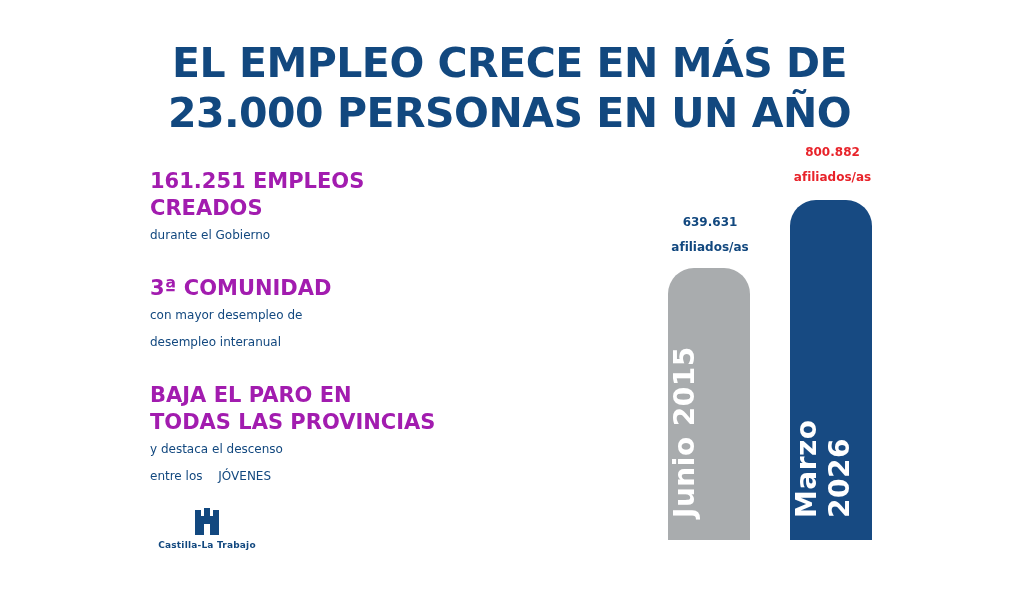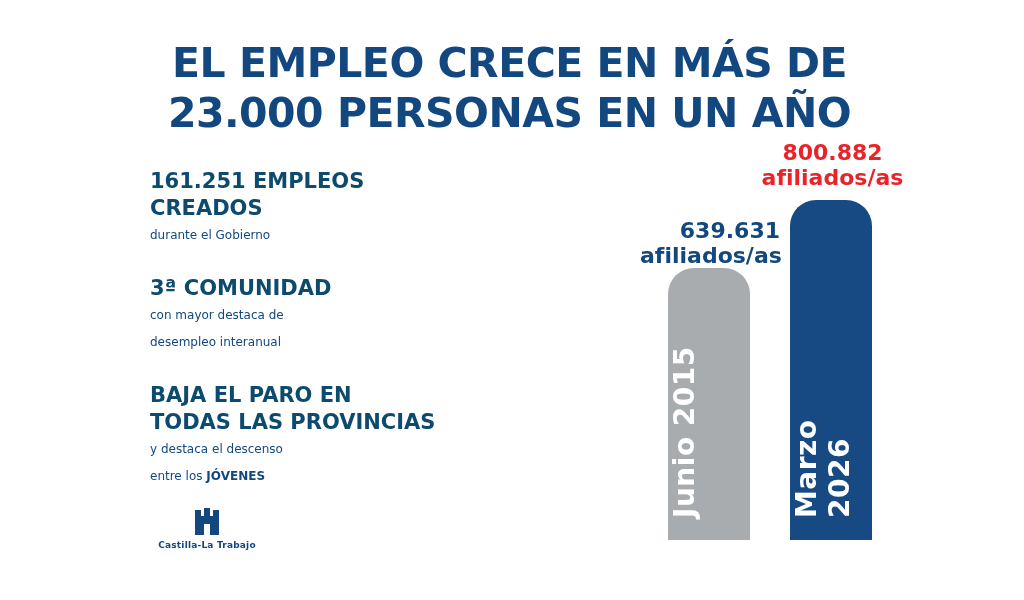--- a/index.html
+++ b/index.html
@@ -42,35 +42,36 @@
   .left-col {
     position: absolute;
     left: 150px;
     top: 168px;
     width: 400px;
   }
   .block {
     margin-bottom: 26px;
   }
   .block .strong {
-    color: #0c4a6e;
+    color: #a21caf;
     font-weight: bold;
     font-size: 21px;
     line-height: 27px;
     display: block;
   }
   .block .normal {
     color: #12487f;
     font-weight: normal;
     font-size: 12px;
     line-height: 27px;
     display: block;
   }
   .block .normal .inline-strong {
-    font-weight: bold;
+    font-weight: normal;
+    margin-left: 12px;
   }
 
   
   .chart {
     position: absolute;
     left: 620px;
     top: 140px;
     width: 340px;
     height: 400px;
   }
@@ -95,39 +96,38 @@
     transform: rotate(180deg);
     margin: 0 auto;
     text-align: left;
     letter-spacing: 0.5px;
     height: 185px;
   }
   .bar-value {
     position: absolute;
     text-align: center;
     line-height: 25px;
-    font-size: 22px;
+    font-size: 12px;
     font-weight: bold;
   }
   .bar-value .v-num { display: block; }
   .bar-value .v-sub { display: block; }
 
   
   .bar-1-wrap { left: 48px; }
   .bar-1 {
     width: 82px;
     height: 262px;
     background: #a9acae;
   }
   .bar-1-value {
     left: 20px;
-    top: 78px;
+    top: 70px;
     width: 140px;
     color: #12487f;
-    text-align: right;
   }
 
   
   .bar-2-wrap { left: 170px; }
   .bar-2 {
     width: 82px;
     height: 340px;
     background: #174a82;
   }
   .bar-2-value {
@@ -206,21 +206,21 @@
   <div class="left-col">
 
     <div class="block">
       <span class="strong">161.251 EMPLEOS</span>
       <span class="strong">CREADOS</span>
       <span class="normal">durante el Gobierno</span>
     </div>
 
     <div class="block">
       <span class="strong">3ª COMUNIDAD</span>
-      <span class="normal">con mayor destaca de</span>
+      <span class="normal">con mayor desempleo de</span>
       <span class="normal">desempleo interanual</span>
     </div>
 
     <div class="block">
       <span class="strong">BAJA EL PARO EN</span>
       <span class="strong">TODAS LAS PROVINCIAS</span>
       <span class="normal">y destaca el descenso</span>
       <span class="normal"><span>entre los </span><span class="inline-strong">JÓVENES</span></span>
     </div>
 

